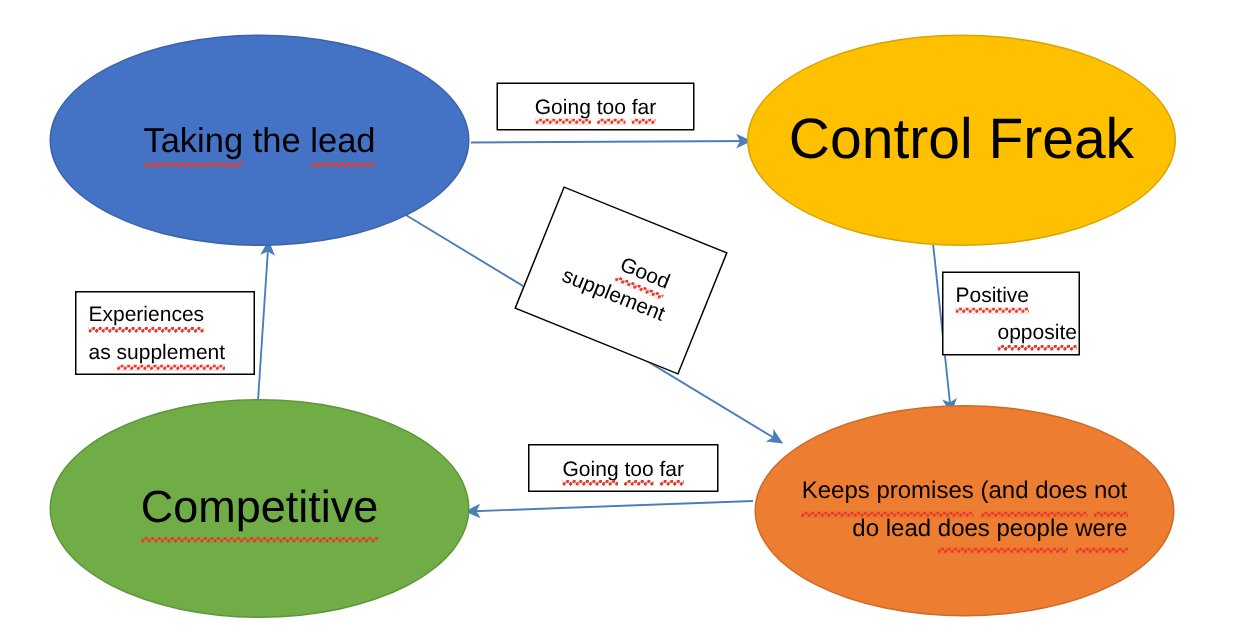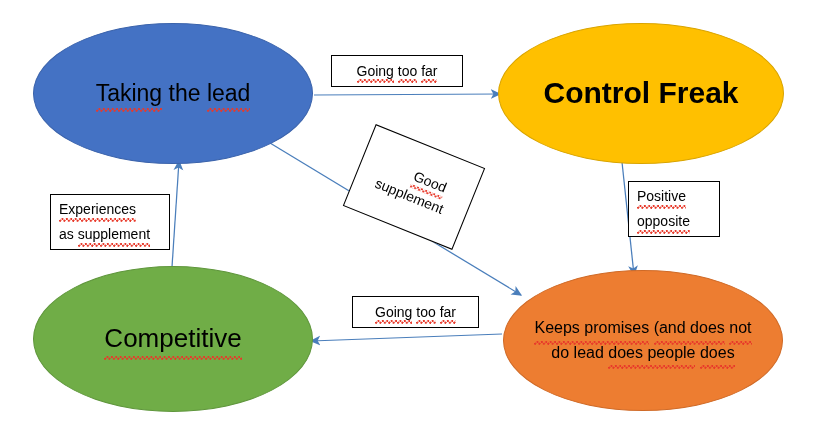--- a/index.html
+++ b/index.html
@@ -5,21 +5,21 @@
   html,body{margin:0;padding:0;background:#fff;}
   body{width:828px;height:423px;overflow:hidden;font-family:"Liberation Sans",sans-serif;}
   #canvas{position:relative;width:828px;height:423px;background:#ffffff;}
   svg#wires{position:absolute;left:0;top:0;width:828px;height:423px;pointer-events:none;}
 
   .node{position:absolute;display:flex;align-items:center;justify-content:center;border-radius:50%;box-sizing:border-box;text-align:center;}
   .node .lbl{color:#000;line-height:1.28;padding:0 14px;}
   .node.blue{background:#4472C4;border:1.5px solid #3b63ab;}
   .node.amber{background:#FFC000;border:1.5px solid #d9a400;}
   .node.green{background:#70AD47;border:1.5px solid #5f963c;}
-  .node.orange{background:#ED7D31;border:1.5px solid #cf6a27;}
+  .node.orange{background:#ED7D31;border:1.5px solid #cf6a27;text-align:right;}
 
   .box{position:absolute;background:#fff;border:1.2px solid #000;box-sizing:border-box;
        display:flex;flex-direction:column;align-items:flex-start;justify-content:center;
        padding:4px 8px;color:#000;font-size:14px;line-height:1.35;white-space:nowrap;}
   .box.center{align-items:center;}
   .box.rot{transform:rotate(22deg);transform-origin:center center;}
 
   
   .sq{position:relative;display:inline-block;}
   .sq::after{content:"";position:absolute;left:0;right:0;bottom:-3px;height:4px;
@@ -52,36 +52,36 @@
     <line x1="172" y1="267" x2="179" y2="161" stroke="#4a7ebb" stroke-width="1.25" marker-end="url(#ah)"></line>
   </svg>
 
   <div class="node blue" style="left:33px;top:23px;width:280px;height:141px;">
     <div class="lbl" style="font-size:23px;">
       <span class="sq">Taking</span><span>&nbsp;</span><span>the</span><span>&nbsp;</span><span class="sq">lead</span>
     </div>
   </div>
 
   <div class="node amber" style="left:498px;top:23px;width:286px;height:141px;">
-    <div class="lbl" style="font-size:30px;font-weight:bold;">Control Freak</div>
+    <div class="lbl" style="font-size:38px;">Control Freak</div>
   </div>
 
   <div class="node green" style="left:33px;top:266px;width:280px;height:146px;">
-    <div class="lbl" style="font-size:26px;text-align:center;">
+    <div class="lbl" style="font-size:30px;text-align:center;">
       <span class="sq">Competitive</span>
     </div>
   </div>
 
   <div class="node orange" style="left:503px;top:270px;width:280px;height:141px;">
     <div class="lbl" style="font-size:16px;line-height:1.55;">
       <div>
         <span class="sq">Keeps promises</span><span>&nbsp;</span><span class="sq">(and does</span><span>&nbsp;</span><span class="sq">not</span>
       </div>
       <div>
-        <span>do lead</span><span>&nbsp;</span><span class="sq">does people</span><span>&nbsp;</span><span class="sq">does</span>
+        <span>do lead</span><span>&nbsp;</span><span class="sq">does people</span><span>&nbsp;</span><span class="sq">were</span>
       </div>
     </div>
   </div>
 
   <div class="box center" style="left:331px;top:55px;width:132px;height:32px;">
     <div>
       <span class="sq">Going</span><span>&nbsp;</span><span class="sq">too</span><span>&nbsp;</span><span class="sq">far</span>
     </div>
   </div>
 
@@ -91,21 +91,21 @@
     </div>
     <div style="margin-left:-2px;margin-top:2px;">
       <span>supplement</span>
     </div>
   </div>
 
   <div class="box" style="left:628px;top:181px;width:92px;height:56px;">
     <div>
       <span class="sq">Positive</span>
     </div>
-    <div style="margin-top:6px;">
+    <div style="margin-top:6px;margin-left:28px;">
       <span class="sq">opposite</span>
     </div>
   </div>
 
   <div class="box center" style="left:352px;top:296px;width:127px;height:32px;">
     <div>
       <span class="sq">Going</span><span>&nbsp;</span><span class="sq">too</span><span>&nbsp;</span><span class="sq">far</span>
     </div>
   </div>
 

